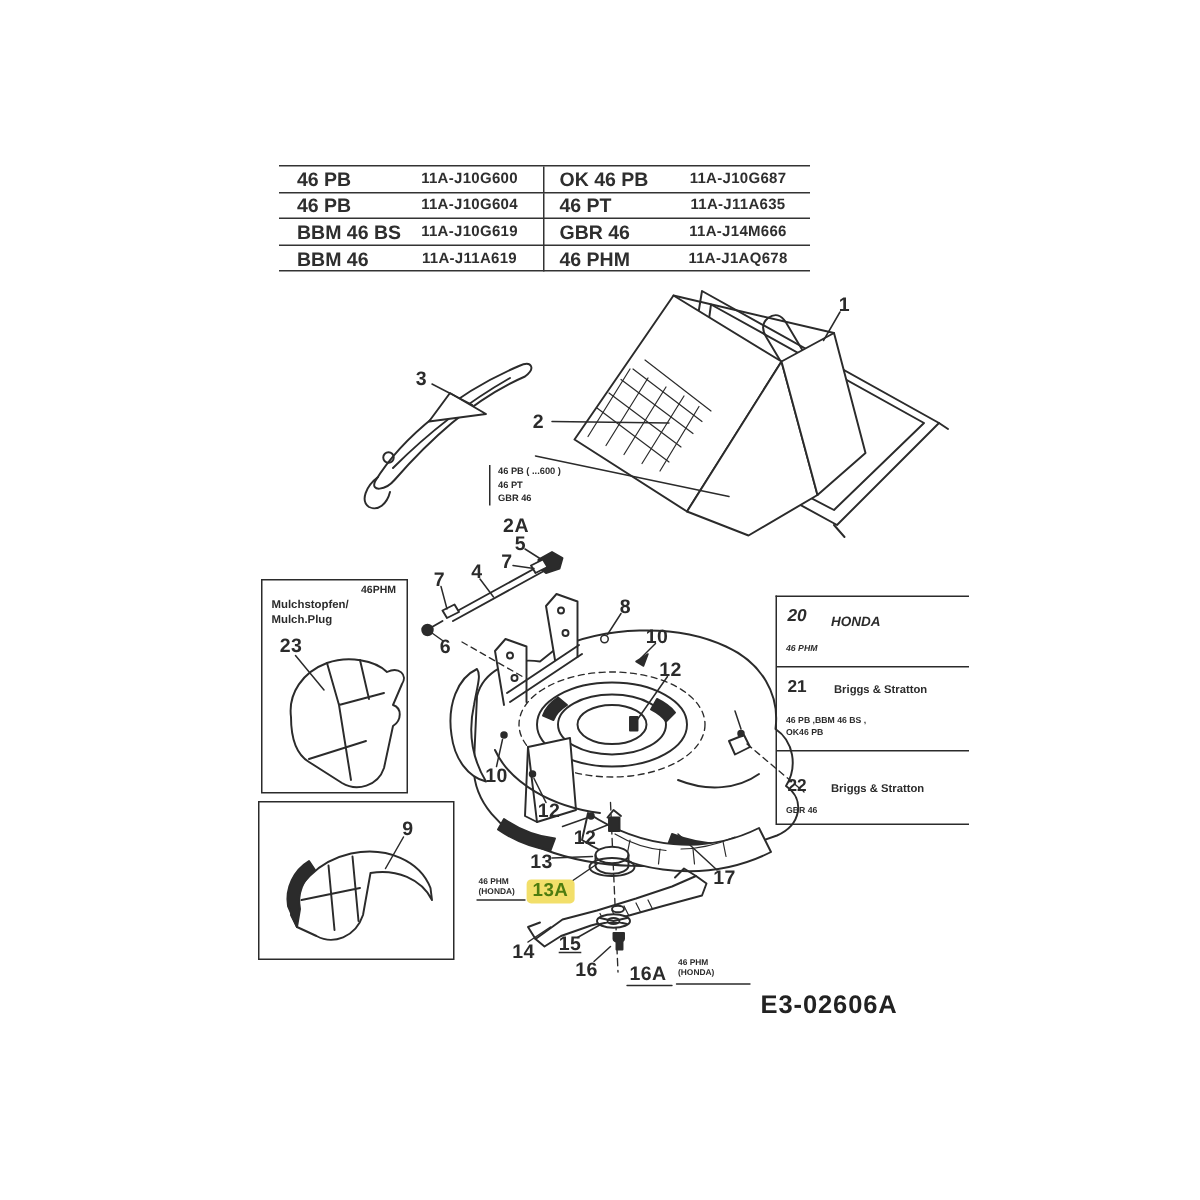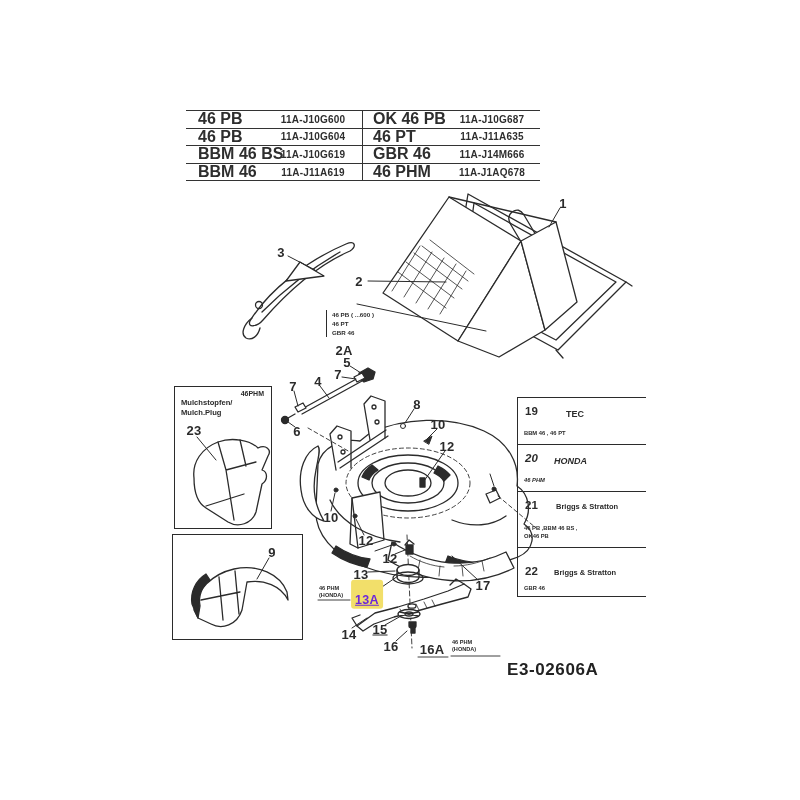--- a/index.html
+++ b/index.html
@@ -5,28 +5,28 @@
   html,body{margin:0;padding:0;background:#fff;}
   .stage{position:relative;width:800px;height:800px;background:#ffffff;overflow:hidden;
          font-family:"Liberation Sans",sans-serif;color:#2b2b2b;}
   .stage svg{position:absolute;left:0;top:0;}
 
   
   .model-table{position:absolute;left:186px;top:110px;width:354px;display:grid;
                grid-template-columns:78px 98px 82px 96px;border-top:1.4px solid #333;}
   .mt-cell{height:16.6px;border-bottom:1.4px solid #333;display:flex;align-items:center;
            font-weight:700;color:#2e2e2e;white-space:nowrap;}
-  .mt-model{font-size:16px;padding-left:12px;}
+  .mt-model{font-size:13px;padding-left:12px;}
   .mt-part{font-size:10px;justify-content:center;letter-spacing:.2px;}
   .mt-div{border-left:1.4px solid #333;}
 
   
   .callout{position:absolute;transform:translate(-50%,-50%);font-weight:700;font-size:13px;
            color:#2b2b2b;letter-spacing:.3px;white-space:nowrap;line-height:1;}
-  .hl{background:#F2DF6A;color:#6d28d9;padding:14px 4px 2px;border-radius:3px;font-size:12.5px;text-decoration:underline;}
+  .hl{background:#F2DF6A;color:#4d7c0f;padding:1px 4px 2px;border-radius:3px;font-size:12.5px;}
 
   
   .note{position:absolute;font-weight:700;color:#2b2b2b;white-space:nowrap;line-height:1.25;}
   .n-2a{left:332px;top:310px;font-size:6.2px;line-height:9px;border-left:1.1px solid #2b2b2b;
         padding-left:5px;margin-left:-6px;}
   .n-phm-l{left:319px;top:585px;font-size:5.6px;}
   .n-phm-r{left:452px;top:639px;font-size:5.6px;}
   .n-mulch{left:181px;top:398px;font-size:7.6px;line-height:9.5px;}
   .n-46phm{left:178px;top:390px;width:86px;text-align:right;font-size:7px;}
 
@@ -265,25 +265,20 @@
   <div class="callout hl" style="left:367px;top:594px;">13A</div>
   <div class="callout" style="left:349px;top:634px;">14</div>
   <div class="callout" style="left:380px;top:629px;text-decoration:underline;">15</div>
   <div class="callout" style="left:391px;top:646px;">16</div>
   <div class="callout" style="left:432px;top:649px;">16A</div>
   <div class="callout" style="left:483px;top:585px;">17</div>
   <div class="callout" style="left:194px;top:430px;">23</div>
   <div class="callout" style="left:272px;top:552px;">9</div>
 
   <div class="engine-panel">
-    <div class="ep-sec" style="height:46px;">
-      <div class="ep-num">19</div>
-      <div class="ep-brand" style="left:48px;top:11px;font-size:9px;">TEC</div>
-      <div class="ep-models" style="bottom:7px;">BBM 46 , 46 PT</div>
-    </div>
     <div class="ep-sec" style="height:46px;font-style:italic;">
       <div class="ep-num">20</div>
       <div class="ep-brand" style="left:36px;top:11px;font-size:9px;text-align:center;">HONDA</div>
       <div class="ep-models" style="bottom:7px;">46 PHM</div>
     </div>
     <div class="ep-sec" style="height:55px;">
       <div class="ep-num">21</div>
       <div class="ep-brand" style="left:38px;top:10px;font-size:7.5px;">Briggs &amp; Stratton</div>
       <div class="ep-models" style="bottom:7px;">
         <div>46 PB ,BBM 46 BS ,</div>

